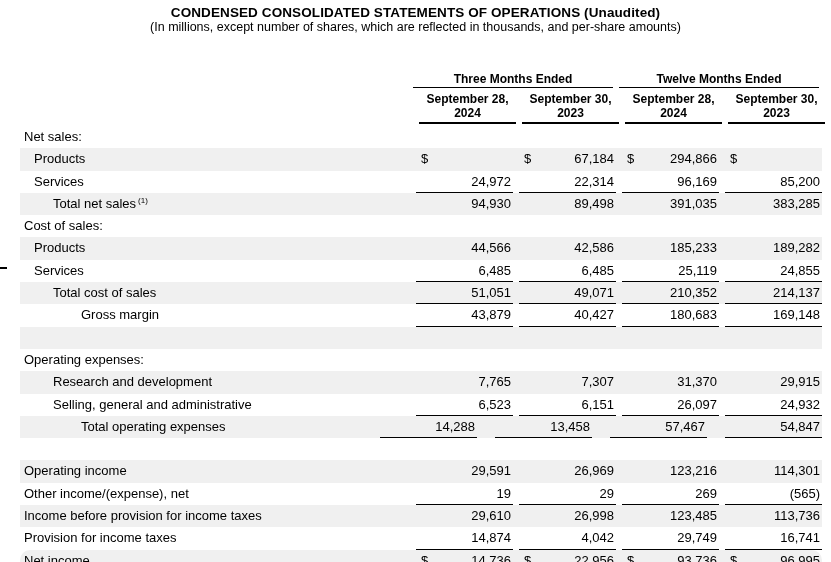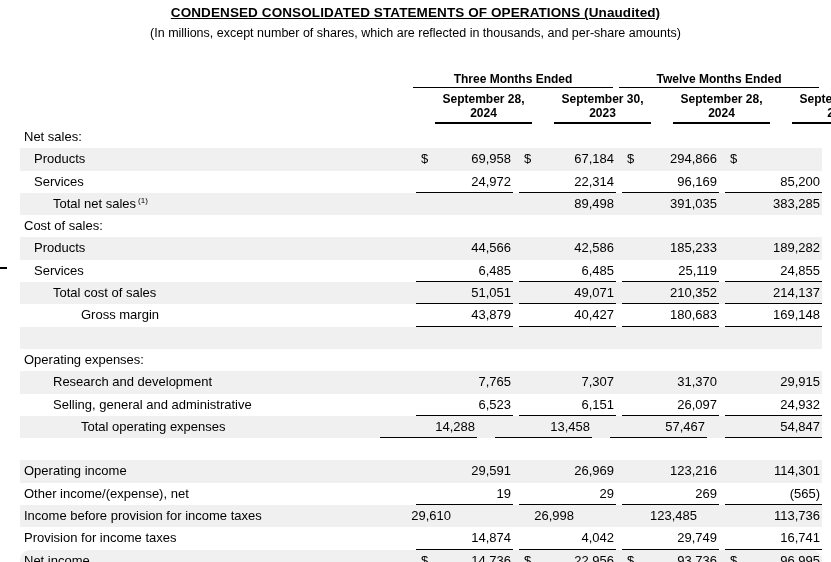--- a/index.html
+++ b/index.html
@@ -4,40 +4,40 @@
 <style>
   * { margin:0; padding:0; box-sizing:border-box; }
   html,body { background:#ffffff; }
   body {
     width:831px; height:562px; position:relative; overflow:hidden;
     font-family:"Liberation Sans", sans-serif; color:#000;
     -webkit-font-smoothing:antialiased;
   }
   .doc-title {
     padding-top:5px; text-align:center;
-    font-size:13.5px; font-weight:bold; letter-spacing:.1px;text-decoration:underline;
+    font-size:13.5px; font-weight:bold; letter-spacing:.1px;
   }
   .doc-subtitle {
-    margin-top:6px; text-align:center; font-size:12.5px;
+    text-align:center; font-size:12.5px;
   }
   .fin-table {
     position:absolute; left:20px; top:72px; width:802px;
   }
   
   .head-groups, .head-cols, .body-row { display:flex; }
   .label-spacer { width:393px; flex:none; }
   .col-group {
     width:200px; flex:none; text-align:center;
     font-size:12px; font-weight:bold; line-height:14px;
     padding-bottom:1px; border-bottom:1.5px solid #000;
   }
   .col-group + .col-group { margin-left:6px; }
   .head-cols { margin-top:3px; }
   .date-col {
-    width:97px; flex:none; margin-left:22px; text-align:center;
+    width:97px; flex:none; margin-left:6px; text-align:center;
     font-size:12px; font-weight:bold; line-height:14px;
     padding:1px 0 2px 0; border-bottom:2px solid #000;
   }
   .date-col:first-of-type { margin-left:0; }
   
   .body-rows { margin-top:2px; }
   .body-row { height:22.3px; line-height:22.3px; font-size:13px; }
   .row-label { flex:1 1 auto; white-space:nowrap; overflow:hidden; }
   .indent-0 .row-label { padding-left:4px; }
   .indent-1 .row-label { padding-left:14px; }
@@ -102,21 +102,20 @@
           <span class="val"></span>
         </div>
         <div class="vcol">
           <span class="val"></span>
         </div>
       </div>
       <div class="body-row indent-1" style="background: rgb(240, 240, 240);">
     <div class="row-label">Products</div>
   <div class="vcol">
           <span class="dollar">$</span>
-          <span class="val">69,958</span>
         </div>
         <div class="vcol">
           <span class="dollar">$</span>
           <span class="val">67,184</span>
         </div>
         <div class="vcol">
           <span class="dollar">$</span>
           <span class="val">294,866</span>
         </div>
         <div class="vcol">
@@ -133,20 +132,23 @@
         </div>
         <div class="vcol rule-single">
           <span class="val">96,169</span>
         </div>
         <div class="vcol rule-single">
           <span class="val">85,200</span>
         </div>
       </div>
       <div class="body-row indent-2" style="background: rgb(240, 240, 240);">
     <div class="row-label">Total net sales<sup>(1)</sup></div>
+  <div class="vcol">
+          <span class="val">94,930</span>
+        </div>
         <div class="vcol">
           <span class="val">89,498</span>
         </div>
         <div class="vcol">
           <span class="val">391,035</span>
         </div>
         <div class="vcol">
           <span class="val">383,285</span>
         </div>
       </div>
@@ -338,21 +340,21 @@
         <div class="vcol rule-single">
           <span class="val">29</span>
         </div>
         <div class="vcol rule-single">
           <span class="val">269</span>
         </div>
         <div class="vcol rule-single">
           <span class="val">(565)</span>
         </div>
       </div>
-      <div class="body-row indent-0" style="background: rgb(240, 240, 240); gap: 20px;">
+      <div class="body-row indent-0" style="background: rgb(240, 240, 240);">
     <div class="row-label">Income before provision for income taxes</div>
   <div class="vcol">
           <span class="val">29,610</span>
         </div>
         <div class="vcol">
           <span class="val">26,998</span>
         </div>
         <div class="vcol">
           <span class="val">123,485</span>
         </div>

